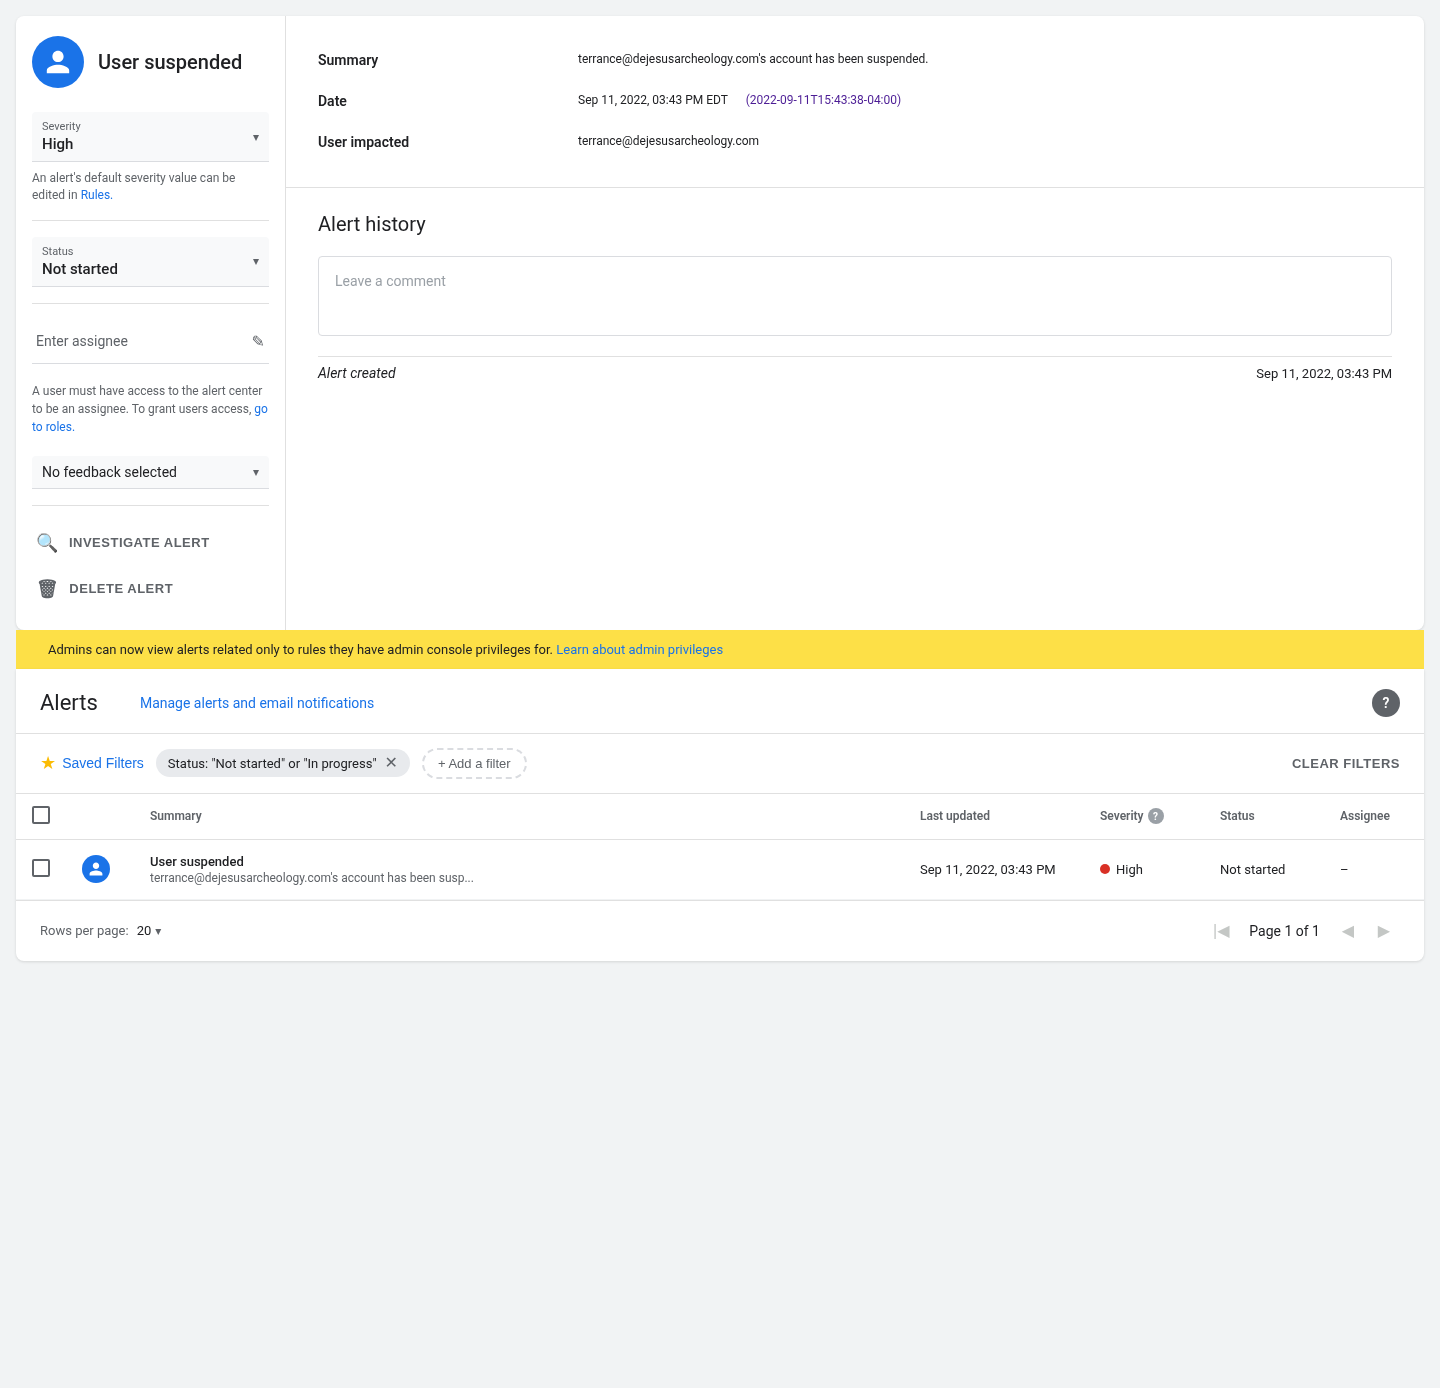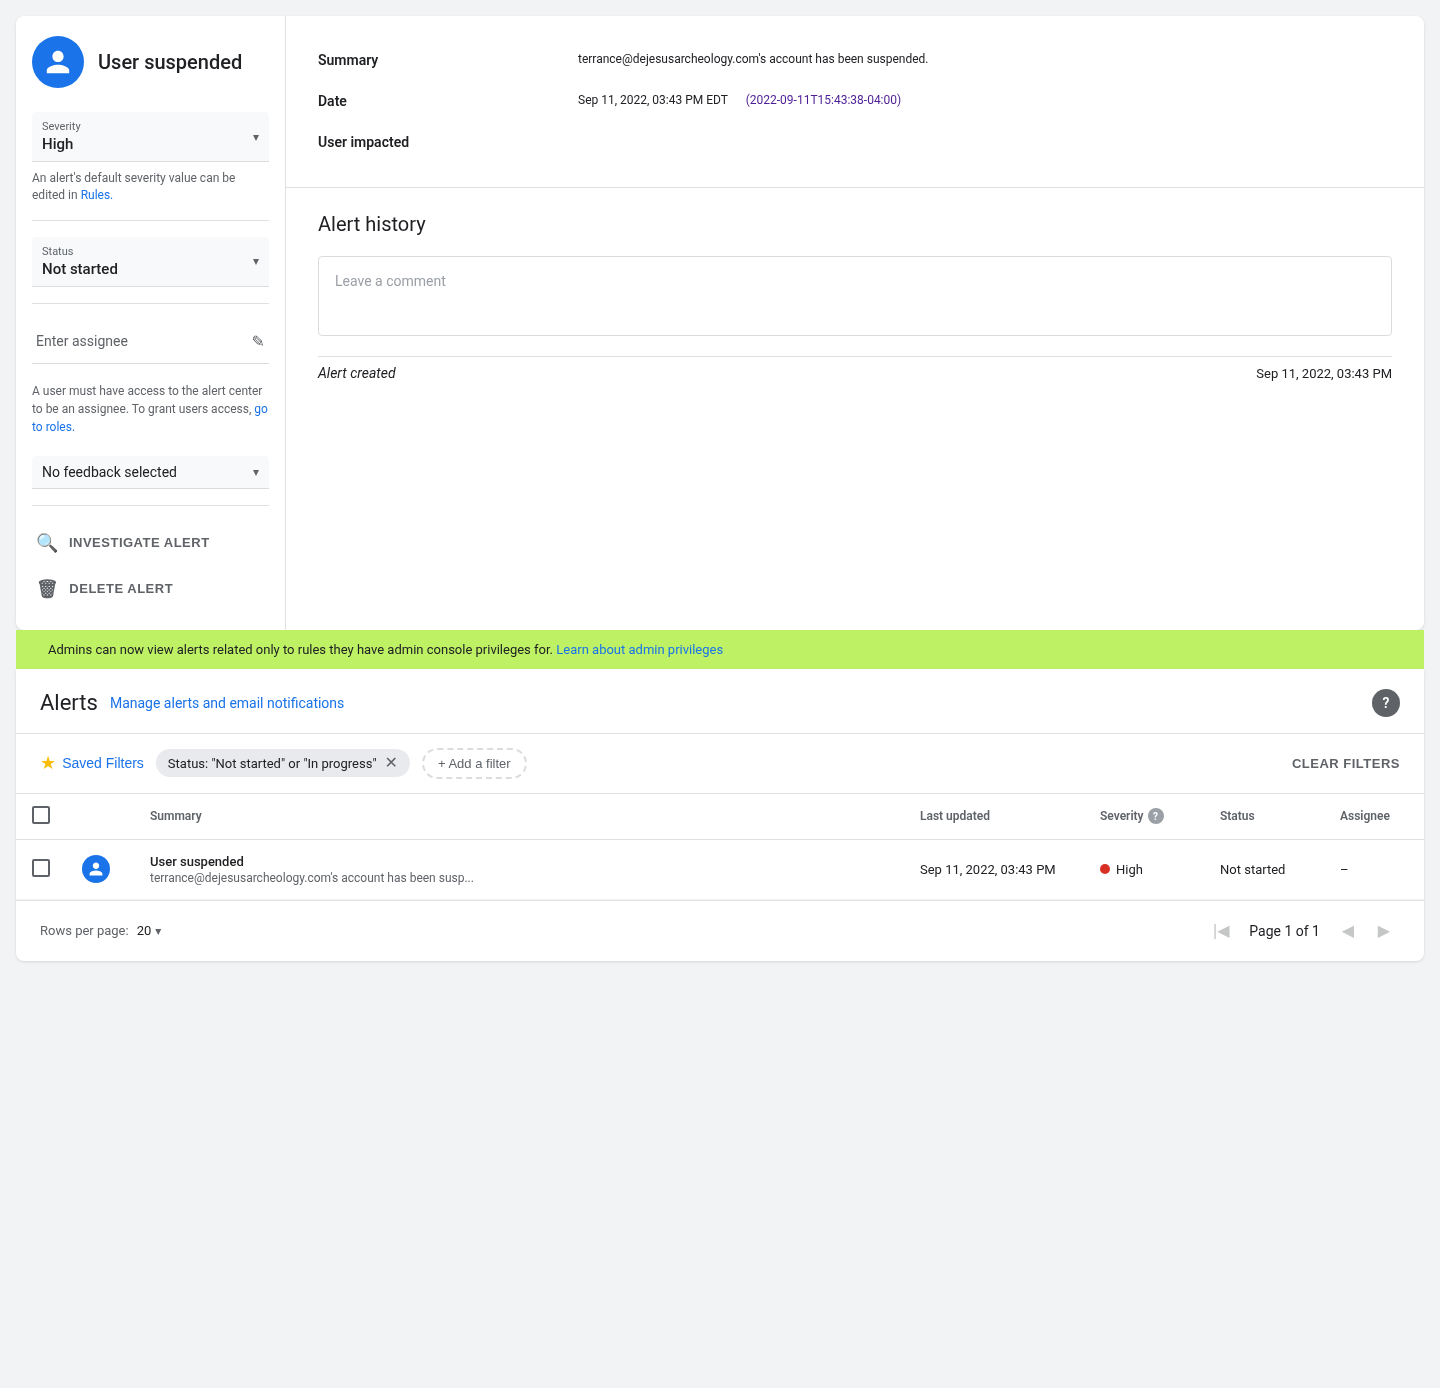--- a/index.html
+++ b/index.html
@@ -55,27 +55,27 @@
     .alert-history-section { padding: 24px 32px; }
     .alert-history-title { font-size: 20px; font-weight: 400; color: #202124; margin-bottom: 20px; }
 
     .comment-box { border: 1px solid #dadce0; border-radius: 4px; padding: 16px; min-height: 80px; color: #9aa0a6; font-size: 14px; cursor: text; margin-bottom: 20px; }
 
     .history-entry { display: flex; justify-content: space-between; align-items: center; padding: 8px 0; border-top: 1px solid #e0e0e0; gap: 35px; }
     .history-label { font-style: italic; color: #202124; font-size: 14px; }
     .history-date { font-size: 13px; color: #202124; }
 
     
-    .notification-bar { background: #bef264; padding: 12px 32px; font-size: 13px; color: #202124; margin: 0 16px; }
+    .notification-bar { background: #fde047; padding: 12px 32px; font-size: 13px; color: #202124; margin: 0 16px; }
     .notification-bar a { color: #1a73e8; text-decoration: none; }
 
     
     .alerts-section { margin: 0 16px; background: #fff; border-radius: 0 0 8px 8px; padding: 0; box-shadow: 0 1px 3px rgba(0,0,0,0.12); }
 
-    .alerts-header { display: flex; align-items: center; gap: 4px; padding: 20px 24px 16px 24px; border-bottom: 1px solid #e0e0e0; }
+    .alerts-header { display: flex; align-items: center; gap: 34px; padding: 20px 24px 16px 24px; border-bottom: 1px solid #e0e0e0; }
     .alerts-title { font-size: 22px; font-weight: 400; color: #202124; }
     .alerts-link { color: #1a73e8; text-decoration: none; font-size: 14px; margin-left: 8px; }
     .help-icon { margin-left: auto; width: 28px; height: 28px; border-radius: 50%; background: #5f6368; display: flex; align-items: center; justify-content: center; color: white; font-size: 14px; font-weight: 600; cursor: pointer; }
 
     .filter-bar { display: flex; align-items: center; gap: 12px; padding: 14px 24px; border-bottom: 1px solid #e0e0e0; }
     .saved-filters-btn { display: flex; align-items: center; gap: 6px; color: #1a73e8; font-size: 14px; font-weight: 500; cursor: pointer; border: none; background: none; }
     .star-icon { color: #fbbc04; font-size: 18px; }
 
     .filter-chip { display: flex; align-items: center; gap: 8px; background: #e8eaed; border-radius: 16px; padding: 6px 12px; font-size: 13px; color: #202124; }
     .chip-close { cursor: pointer; color: #5f6368; font-size: 16px; line-height: 1; }
@@ -206,20 +206,21 @@
           </div>
           <div class="detail-row">
             <div class="detail-label">Date</div>
             <div class="detail-value">
               <span>Sep 11, 2022, 03:43 PM EDT</span>
               <span style="color: #4c1d95; margin-left: 15px;">(2022-09-11T15:43:38-04:00)</span>
             </div>
           </div>
           <div class="detail-row">
             <div class="detail-label">User impacted</div>
+            <div class="detail-value">terrance@dejesusarcheology.com</div>
           </div>
         </div>
       </div>
 
       <div class="alert-history-section">
         <div class="alert-history-title">Alert history</div>
         <div class="comment-box" contenteditable="true" style="">
           <span style="color: #9aa0a6;">Leave a comment</span>
         </div>
         <div class="history-entry">

